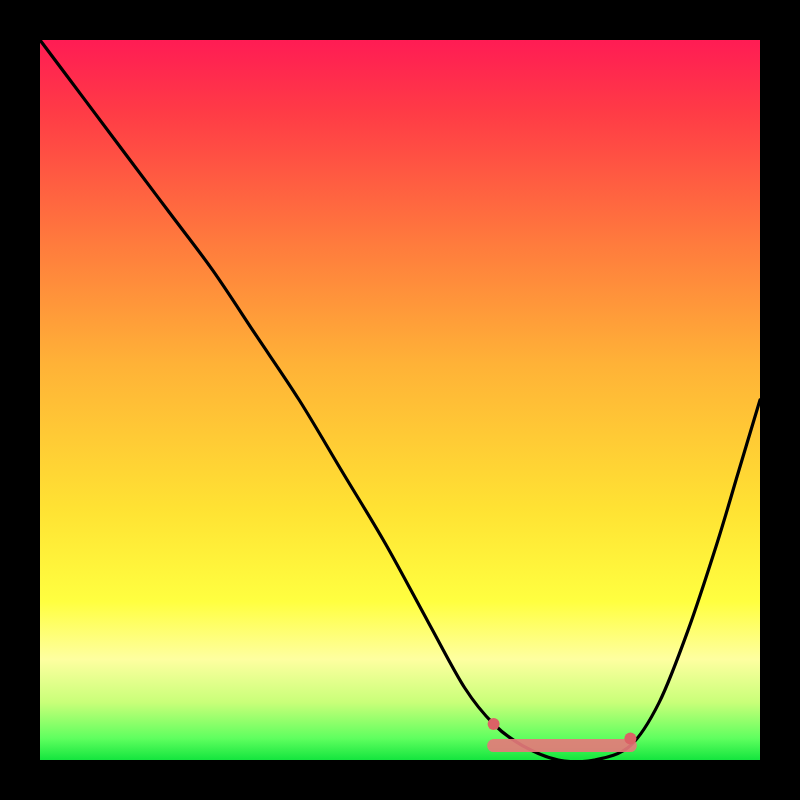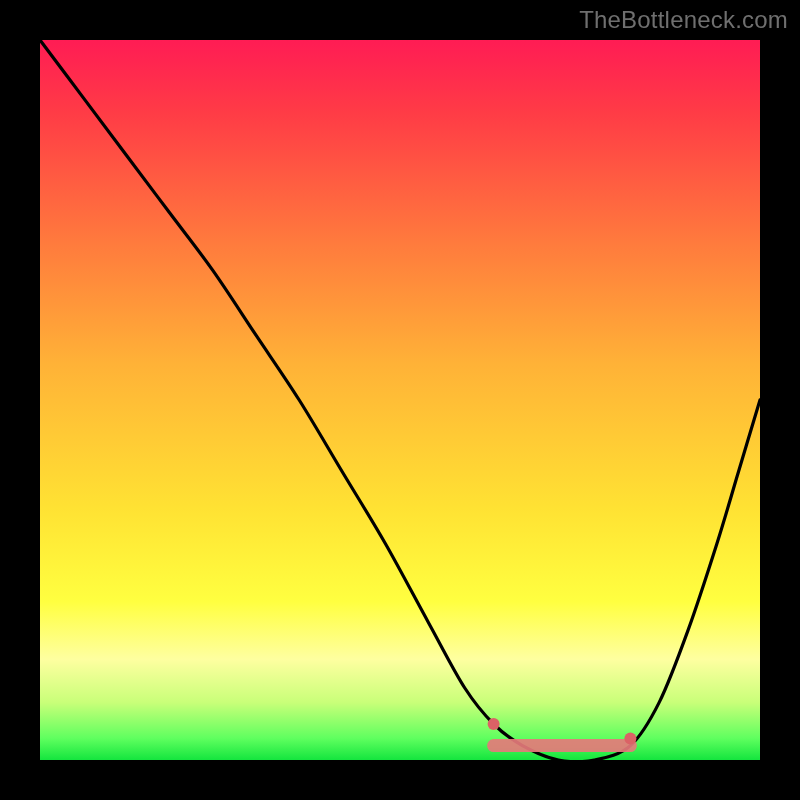--- a/index.html
+++ b/index.html
@@ -62,21 +62,20 @@
     fill-opacity: 0.92;
   }
   .dot {
     fill: #db6266;
   }
 </style>
 </head>
 <body>
 <div class="frame">
 
-  <div class="watermark">TheBottleneck.com</div>
 
   <div class="plot">
     <svg class="curve" viewBox="0 0 720 720" preserveAspectRatio="none">
       <path id="main-curve" class="curve-path" d="M 0.00 0.00 C 7.20 9.60, 28.80 38.40, 43.20 57.60 C 57.60 76.80, 72.00 96.00, 86.40 115.20 C 100.80 134.40, 115.20 153.60, 129.60 172.80 C 144.00 192.00, 158.40 210.00, 172.80 230.40 C 187.20 250.80, 201.60 273.60, 216.00 295.20 C 230.40 316.80, 244.80 337.20, 259.20 360.00 C 273.60 382.80, 288.00 408.00, 302.40 432.00 C 316.80 456.00, 331.20 478.80, 345.60 504.00 C 360.00 529.20, 375.60 559.20, 388.80 583.20 C 402.00 607.20, 414.00 631.20, 424.80 648.00 C 435.60 664.80, 444.00 674.40, 453.60 684.00 C 463.20 693.60, 471.60 699.60, 482.40 705.60 C 493.20 711.60, 506.40 717.60, 518.40 720.00 C 530.40 722.40, 542.40 722.40, 554.40 720.00 C 566.40 717.60, 579.60 715.20, 590.40 705.60 C 601.20 696.00, 609.60 681.60, 619.20 662.40 C 628.80 643.20, 638.40 616.80, 648.00 590.40 C 657.60 564.00, 668.40 530.40, 676.80 504.00 C 685.20 477.60, 691.20 456.00, 698.40 432.00 C 705.60 408.00, 716.40 372.00, 720.00 360.00"></path>
       <path id="valley-band" class="band" d="M 453.6 699.1 L 590.4 699.1 A 6.5 6.5 0 0 1 590.4 712.1 L 453.6 712.1 A 6.5 6.5 0 0 1 453.6 699.1 Z"></path>
       <circle id="dot-left" class="dot" r="6" cx="453.6" cy="684"></circle>
       <circle id="dot-right" class="dot" r="6" cx="590.4" cy="698.4"></circle>
     </svg>
   </div>
 

